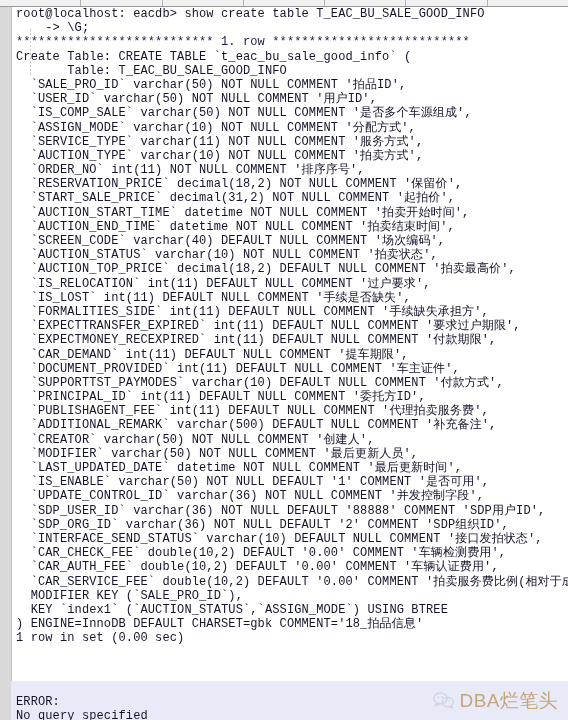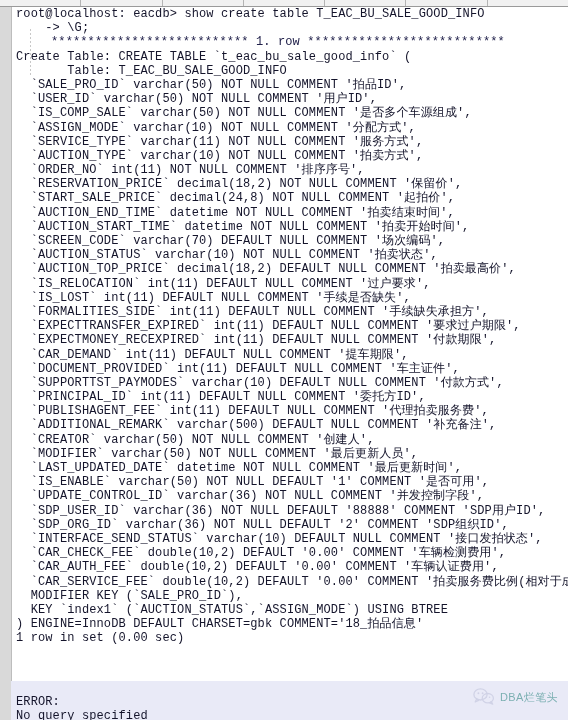--- a/index.html
+++ b/index.html
@@ -69,21 +69,21 @@
     height: 14.2px;
     line-height: 14.2px;
     font-size: 12px;
     letter-spacing: 0.12px;
     color: #14142b;
     white-space: pre;
     padding-left: 4px;
     font-family: "Liberation Mono", "DejaVu Sans Mono", monospace;
   }
   .line.blank { color: transparent; }
-  .line.stars { color: #20204a; margin-left: 35px; }
+  .line.stars { color: #20204a; }
 
   
   #indent-guide {
     position: absolute;
     left: 18px;
     top: 22px;
     width: 1px;
     height: 48px;
     background: repeating-linear-gradient(
       to bottom,
@@ -109,22 +109,22 @@
     right: 10px;
     top: 688px;
     display: flex;
     align-items: center;
     gap: 5px;
     opacity: 0.5;
     pointer-events: none;
   }
   #watermark .wm-text {
     font-family: "Liberation Sans", sans-serif;
-    font-size: 11px;
-    color: #0f766e;
+    font-size: 19px;
+    color: #a16207;
     letter-spacing: 0.4px;
     white-space: nowrap;
   }
   .wechat-glyph { display: block; }
 
   
   #bottom-lines {
     position: absolute;
     left: 12px;
     top: 681px;
@@ -157,24 +157,24 @@
         <div class="line">Create Table: CREATE TABLE `t_eac_bu_sale_good_info` (</div>
         <div class="line">       Table: T_EAC_BU_SALE_GOOD_INFO</div>
         <div class="line">  `SALE_PRO_ID` varchar(50) NOT NULL COMMENT '拍品ID',</div>
         <div class="line">  `USER_ID` varchar(50) NOT NULL COMMENT '用户ID',</div>
         <div class="line">  `IS_COMP_SALE` varchar(50) NOT NULL COMMENT '是否多个车源组成',</div>
         <div class="line">  `ASSIGN_MODE` varchar(10) NOT NULL COMMENT '分配方式',</div>
         <div class="line">  `SERVICE_TYPE` varchar(11) NOT NULL COMMENT '服务方式',</div>
         <div class="line">  `AUCTION_TYPE` varchar(10) NOT NULL COMMENT '拍卖方式',</div>
         <div class="line">  `ORDER_NO` int(11) NOT NULL COMMENT '排序序号',</div>
         <div class="line">  `RESERVATION_PRICE` decimal(18,2) NOT NULL COMMENT '保留价',</div>
-        <div class="line">  `START_SALE_PRICE` decimal(24,8) NOT NULL COMMENT '起拍价',</div>
+        <div class="line">  `START_SALE_PRICE` decimal(31,2) NOT NULL COMMENT '起拍价',</div>
+        <div class="line">  `AUCTION_START_TIME` datetime NOT NULL COMMENT '拍卖开始时间',</div>
         <div class="line">  `AUCTION_END_TIME` datetime NOT NULL COMMENT '拍卖结束时间',</div>
-        <div class="line">  `AUCTION_START_TIME` datetime NOT NULL COMMENT '拍卖开始时间',</div>
-        <div class="line">  `SCREEN_CODE` varchar(70) DEFAULT NULL COMMENT '场次编码',</div>
+        <div class="line">  `SCREEN_CODE` varchar(40) DEFAULT NULL COMMENT '场次编码',</div>
         <div class="line">  `AUCTION_STATUS` varchar(10) NOT NULL COMMENT '拍卖状态',</div>
         <div class="line">  `AUCTION_TOP_PRICE` decimal(18,2) DEFAULT NULL COMMENT '拍卖最高价',</div>
         <div class="line">  `IS_RELOCATION` int(11) DEFAULT NULL COMMENT '过户要求',</div>
         <div class="line">  `IS_LOST` int(11) DEFAULT NULL COMMENT '手续是否缺失',</div>
         <div class="line">  `FORMALITIES_SIDE` int(11) DEFAULT NULL COMMENT '手续缺失承担方',</div>
         <div class="line">  `EXPECTTRANSFER_EXPIRED` int(11) DEFAULT NULL COMMENT '要求过户期限',</div>
         <div class="line">  `EXPECTMONEY_RECEXPIRED` int(11) DEFAULT NULL COMMENT '付款期限',</div>
         <div class="line">  `CAR_DEMAND` int(11) DEFAULT NULL COMMENT '提车期限',</div>
         <div class="line">  `DOCUMENT_PROVIDED` int(11) DEFAULT NULL COMMENT '车主证件',</div>
         <div class="line">  `SUPPORTTST_PAYMODES` varchar(10) DEFAULT NULL COMMENT '付款方式',</div>

